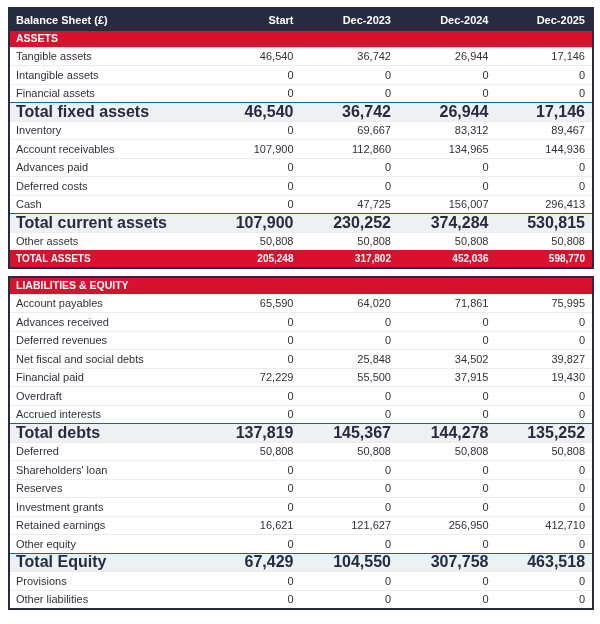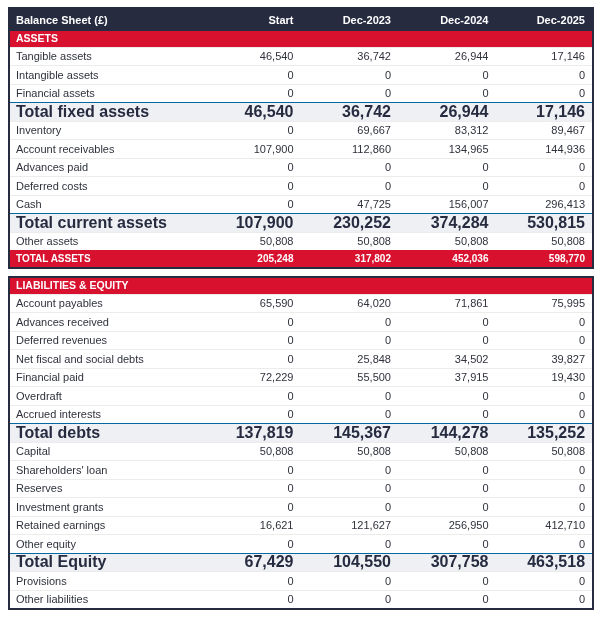--- a/index.html
+++ b/index.html
@@ -268,21 +268,21 @@
           <td class="num">0</td>
         </tr>
         <tr class="subtotal-row">
           <td class="label">Total debts</td>
           <td class="num">137,819</td>
           <td class="num">145,367</td>
           <td class="num">144,278</td>
           <td class="num">135,252</td>
         </tr>
         <tr class="normal-row">
-          <td class="label">Capital</td>
+          <td class="label">Deferred</td>
           <td class="num">50,808</td>
           <td class="num">50,808</td>
           <td class="num">50,808</td>
           <td class="num">50,808</td>
         </tr>
         <tr class="normal-row">
           <td class="label">Shareholders' loan</td>
           <td class="num">0</td>
           <td class="num">0</td>
           <td class="num">0</td>

